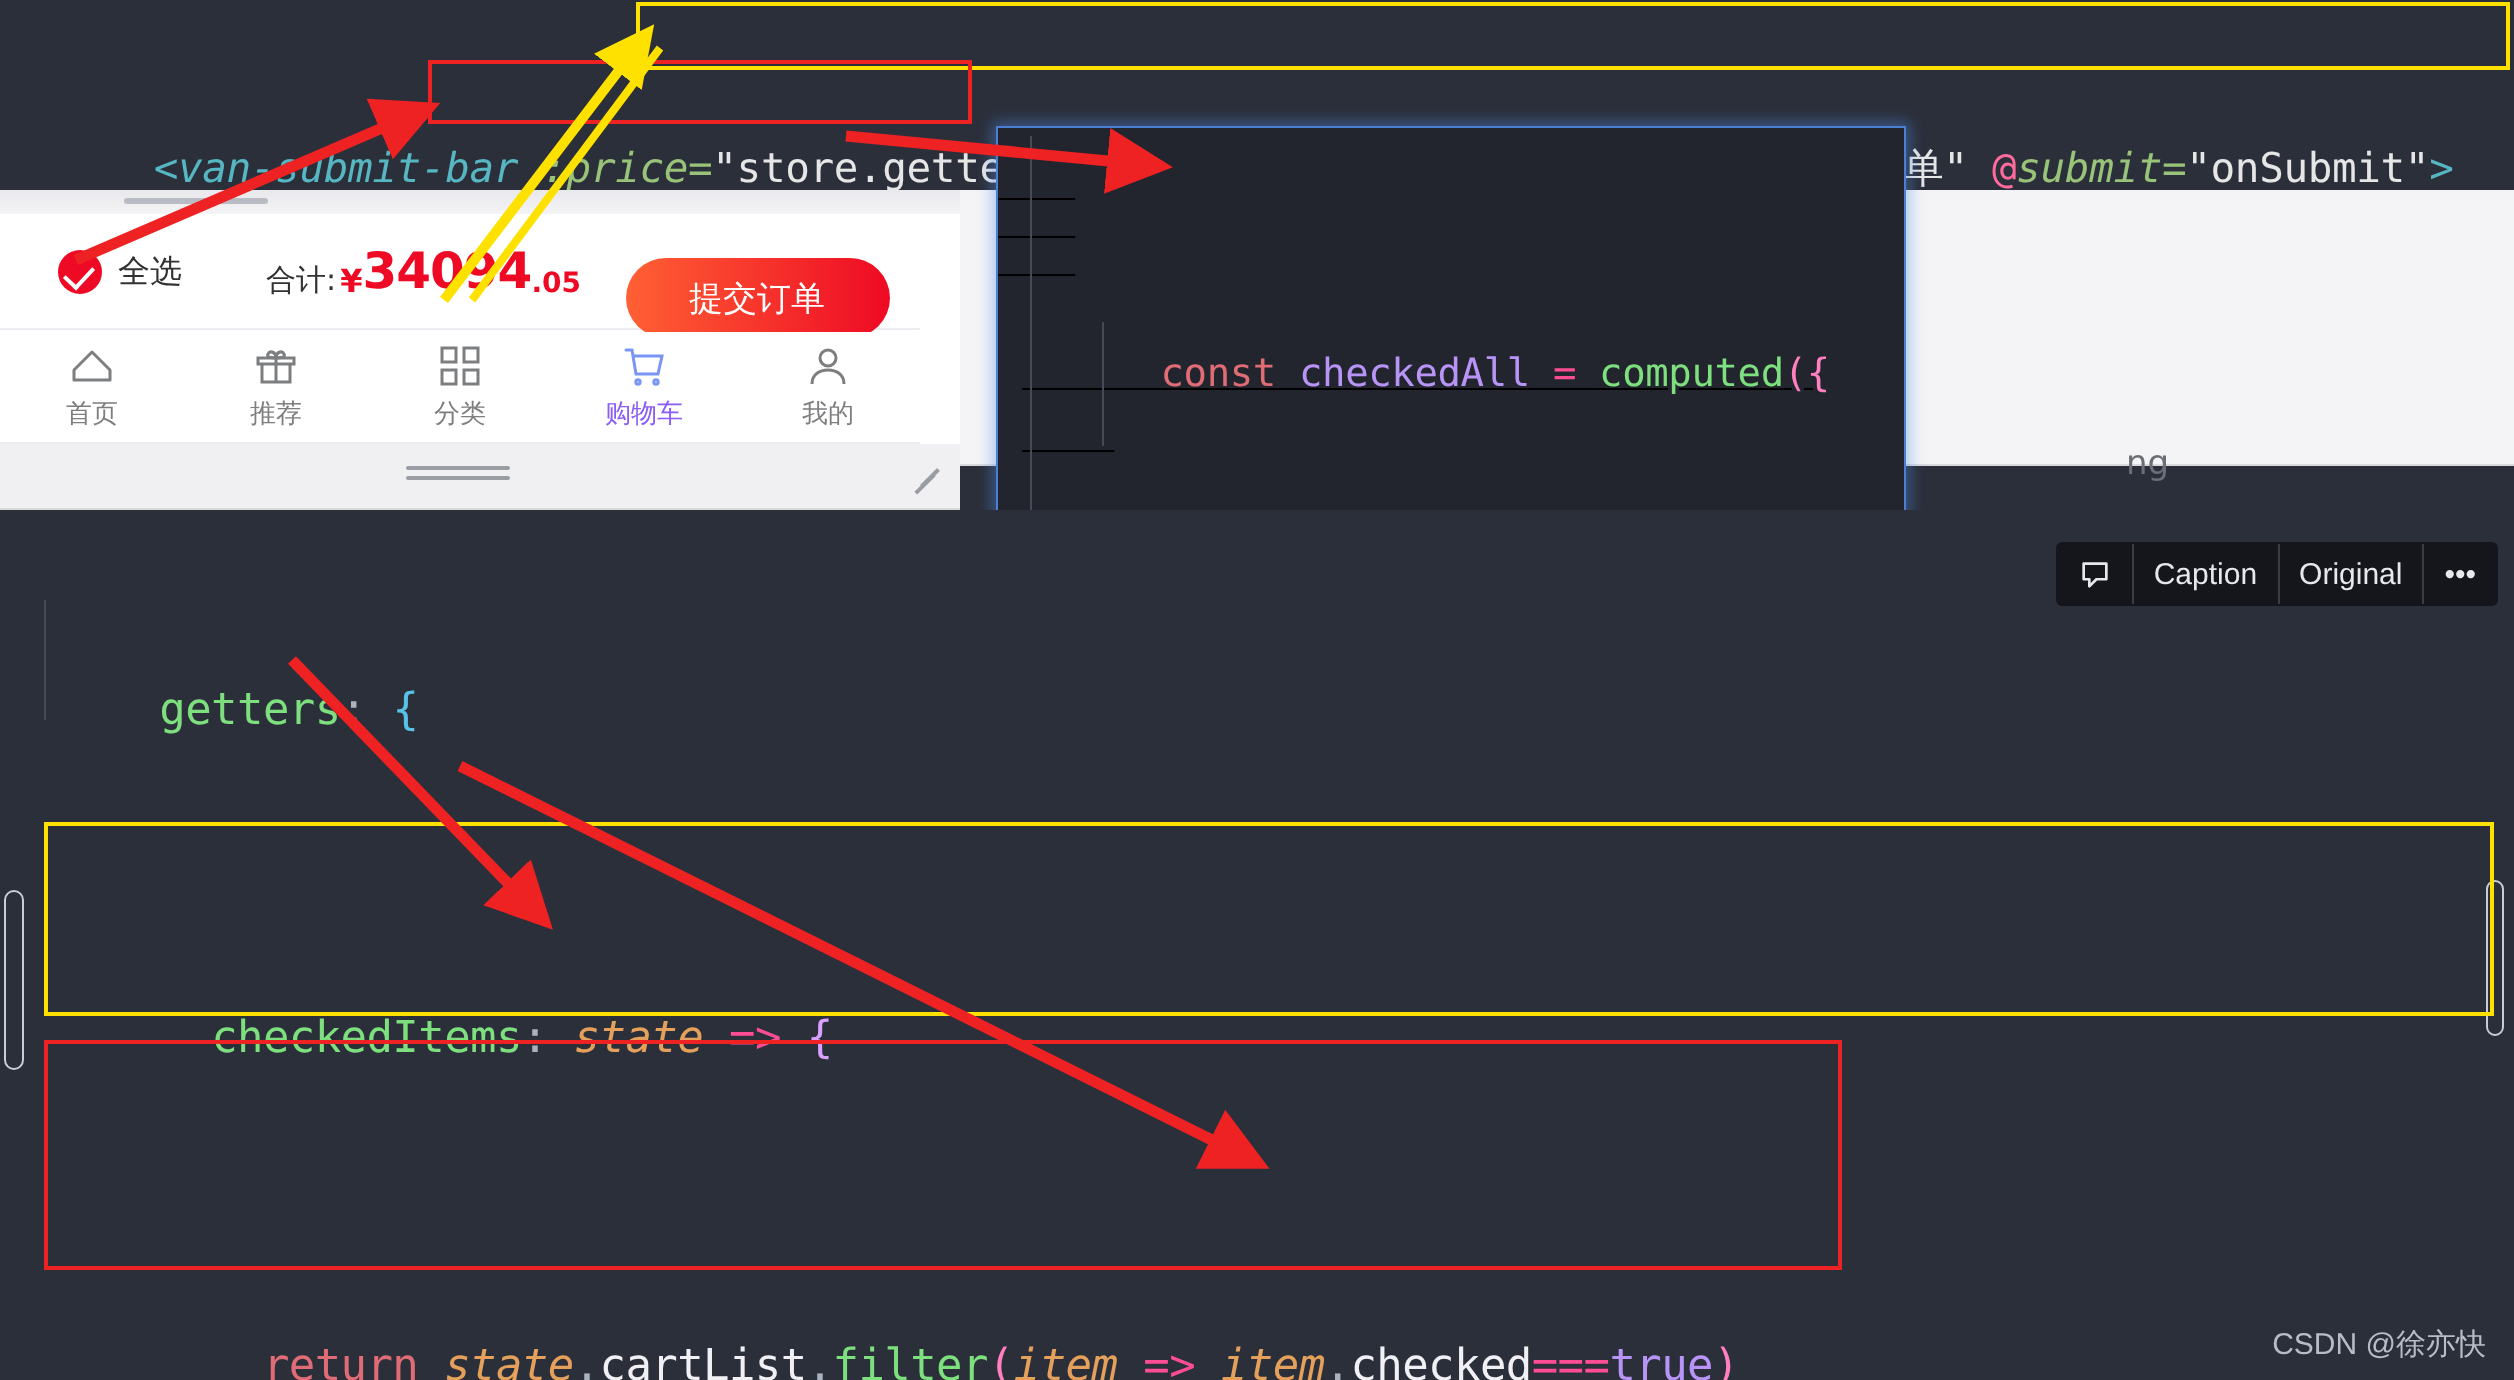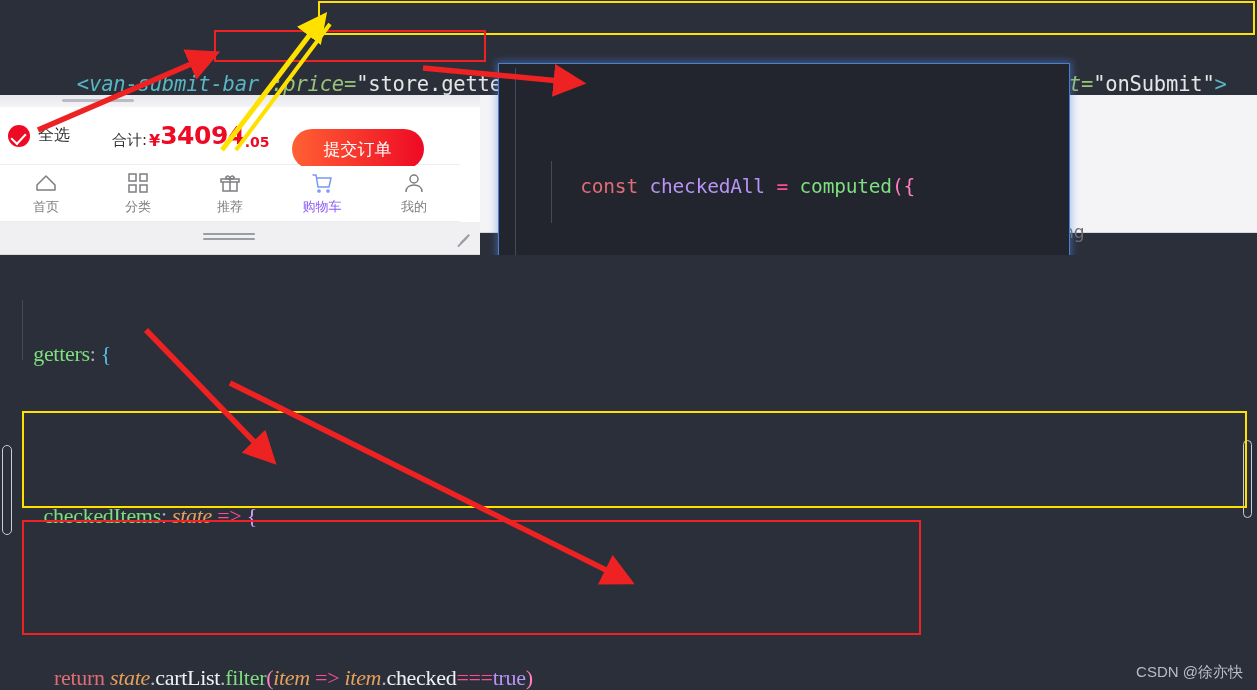--- a/index.html
+++ b/index.html
@@ -48,21 +48,21 @@
   }
   #grabber {
     position: absolute; left: 62px; top: 4px; width: 72px; height: 3px;
     background: #b9bcc4; border-radius: 2px;
   }
   #submit-bar {
     position: absolute; left: 0; top: 12px; width: 460px; height: 58px;
     background: #fff; display: flex; align-items: center;
     border-bottom: 1px solid #ebedf0;
   }
-  .chk-wrap { display: flex; align-items: center; margin-left: 8px; }
+  .chk-wrap { display: flex; align-items: flex-end; margin-left: 29px; }
   .chk-box {
     width: 22px; height: 22px; border-radius: 50%;
     background: #ee0a24; position: relative; flex: none;
   }
   .chk-box::after {
     content: ""; position: absolute; left: 6px; top: 5px;
     width: 7px; height: 12px; border: solid #fff;
     border-width: 0 2.4px 2.4px 0; transform: rotate(43deg);
   }
   .chk-label { font-family: "DejaVu Sans", sans-serif; font-size: 16px; color: #323233; margin-left: 8px; }
@@ -114,34 +114,35 @@
   #strip-text {
     position: absolute; left: 1063px; top: 222px; font-family: "DejaVu Sans", sans-serif;
     font-size: 17px; color: #6b6e75;
   }
   #strip-bottom {
     position: absolute; left: 480px; top: 233px; width: 777px; height: 22px; background: #2b2f3a;
   }
 
   
   #popup {
-    position: absolute; left: 498px; top: 63px; width: 572px; height: 196px;
+    position: absolute; left: 498px; top: 63px; width: 455px; height: 196px;
     background: #22252e; border: 1px solid #4a7fd4;
     box-shadow: 0 0 7px 2px rgba(80,140,230,0.45);
     overflow: hidden;
+    text-decoration: underline;
   }
   #popup .line { font-size: 19.5px; line-height: 31px; padding-left: 6px; letter-spacing: -0.2px; }
   .indent-guide {
     position: absolute; width: 1px; background: #454a58;
   }
 
   
   #editor {
     position: absolute; left: 0; top: 255px; width: 1128px; height: 435px;
-    background: #2b2f3a; overflow: hidden; font-family: Liberation Serif, serif;
+    background: #2b2f3a; overflow: hidden;
   }
   #editor .line { font-size: 22px; line-height: 42px; padding-left: 2px; letter-spacing: -0.3px; }
 
   
   #left-scroll {
     position: absolute; left: 2px; top: 445px; width: 10px; height: 90px;
     border: 1.6px solid #c9cdd6; border-radius: 6px; background: transparent;
   }
   
   #right-scroll {
@@ -220,37 +221,37 @@
       </div>
       <button class="submit-btn">提交订单</button>
     </div>
 
     <div id="tabbar">
       <div class="tab-item">
         <svg class="tab-ico" viewBox="0 0 24 24" fill="none" stroke="#7d7e80" stroke-width="1.5" stroke-linejoin="round">
           <path d="M3 14 L12 5 L21 14 L21 19 L3 19 Z"></path>
         </svg>
         <span class="tab-label">首页</span>
+      </div>
+      <div class="tab-item">
+        <svg class="tab-ico" viewBox="0 0 24 24" fill="none" stroke="#7d7e80" stroke-width="1.5">
+          <rect x="3" y="8" width="18" height="3"></rect>
+            <path d="M5 11 L5 20 L19 20 L19 11"></path>
+          <path d="M12 8 L12 20 M12 8 C12 5 9 4 8 6 C7 7.5 9.5 8 12 8 M12 8 C12 5 15 4 16 6 C17 7.5 14.5 8 12 8"></path>
+        </svg>
+        <span class="tab-label">推荐</span>
       </div>
       <div class="tab-item">
         <svg class="tab-ico" viewBox="0 0 24 24" fill="none" stroke="#7d7e80" stroke-width="1.5">
           <rect x="3" y="3" width="7" height="7"></rect>
             <rect x="14" y="3" width="7" height="7"></rect>
           <rect x="3" y="14" width="7" height="7"></rect>
             <rect x="14" y="14" width="7" height="7"></rect>
         </svg>
         <span class="tab-label">分类</span>
-      </div>
-      <div class="tab-item">
-        <svg class="tab-ico" viewBox="0 0 24 24" fill="none" stroke="#7d7e80" stroke-width="1.5">
-          <rect x="3" y="8" width="18" height="3"></rect>
-            <path d="M5 11 L5 20 L19 20 L19 11"></path>
-          <path d="M12 8 L12 20 M12 8 C12 5 9 4 8 6 C7 7.5 9.5 8 12 8 M12 8 C12 5 15 4 16 6 C17 7.5 14.5 8 12 8"></path>
-        </svg>
-        <span class="tab-label">推荐</span>
       </div>
       <div class="tab-item active">
         <svg class="tab-ico" viewBox="0 0 24 24" fill="none" stroke="#7a96f5" stroke-width="1.5" stroke-linecap="round">
           <path d="M3 4 L6 4 L8 16 L19 16 L21 7 L6.5 7"></path>
           <circle cx="9" cy="20" r="1.1"></circle>
             <circle cx="18" cy="20" r="1.1"></circle>
         </svg>
         <span class="tab-label">购物车</span>
       </div>
       <div class="tab-item">
@@ -313,20 +314,30 @@
   <div class="indent-guide" style="left:22px; top:556px; height:54px;"></div>
 
   <div id="left-scroll"></div>
   <div id="right-scroll"></div>
 
   <div class="hl hl-yellow" style="left:318px; top:1px; width:937px; height:34px;"></div>
   <div class="hl hl-red" style="left:214px; top:30px; width:272px; height:32px;"></div>
   <div class="hl hl-yellow" style="left:22px; top:411px; width:1225px; height:97px;"></div>
   <div class="hl hl-red" style="left:22px; top:520px; width:899px; height:115px;"></div>
 
+  <div id="toolbar">
+    <div class="tb-item">
+      <svg width="17" height="17" viewBox="0 0 24 24" fill="none" stroke="#e8e8ec" stroke-width="1.9" stroke-linejoin="round">
+        <path d="M4 4 L20 4 L20 15 L13 15 L8 20 L8 15 L4 15 Z"></path>
+      </svg>
+    </div>
+    <div class="tb-item">Caption</div>
+    <div class="tb-item">Original</div>
+    <div class="tb-item">•••</div>
+  </div>
 
 
   <div id="watermark">CSDN @徐亦快</div>
 
   <svg id="arrows">
     <defs>
       <marker id="ah-red" markerWidth="6" markerHeight="6" refX="3" refY="3" orient="auto">
         <path d="M0,0 L6,3 L0,6 Z" fill="#ee2222"></path>
       </marker>
       <marker id="ah-yellow" markerWidth="6" markerHeight="6" refX="3" refY="3" orient="auto">

